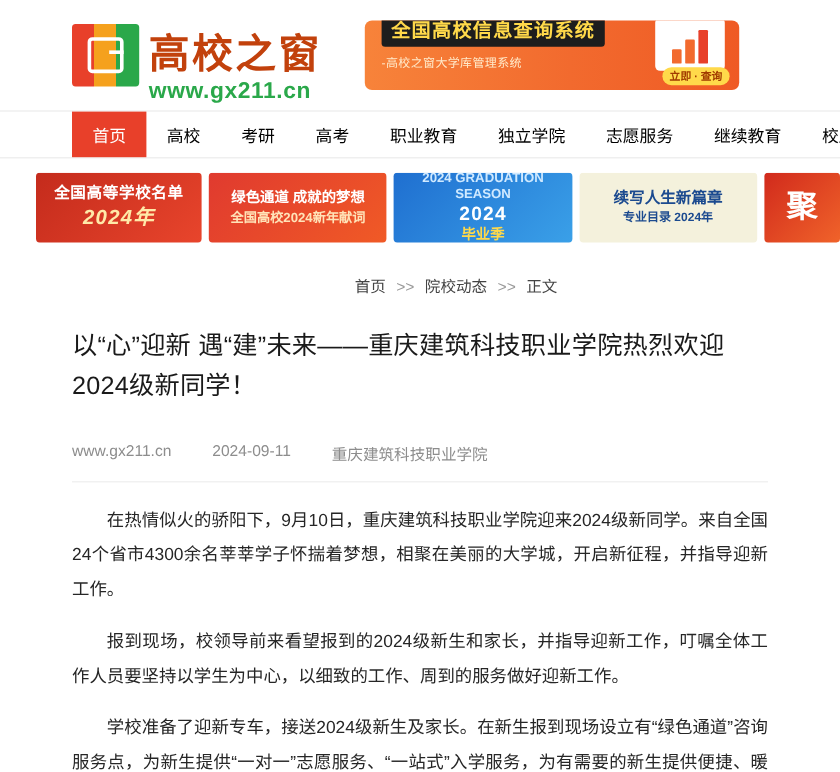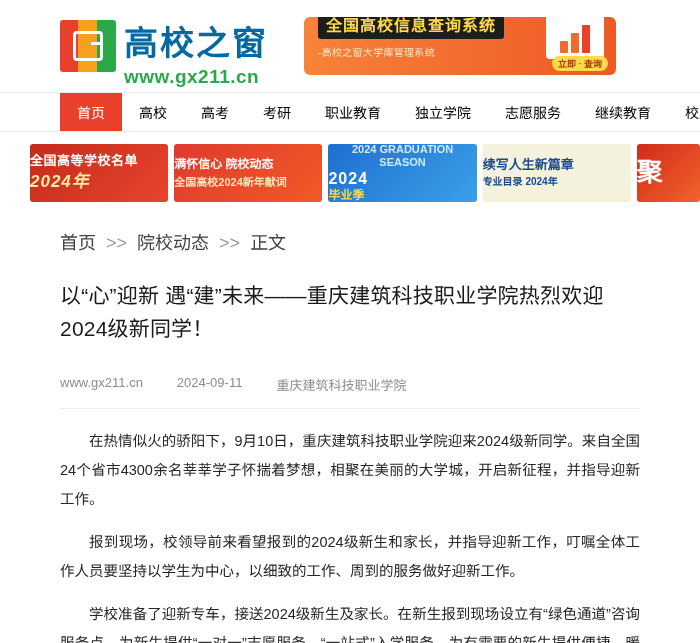--- a/index.html
+++ b/index.html
@@ -34,23 +34,23 @@
     border-radius: 4px;
     position: relative;
   }
   .logo-mark .inner:after {
     content:"";
     position:absolute; right:-3px; top:8px;
     width: 12px; height: 3px; background:#fff;
   }
   .logo-text { line-height: 1; }
   .logo-cn {
-    font-size: 34px; font-weight: bold; color: #0369a1;
+    font-size: 34px; font-weight: bold; color: #c2410c;
     letter-spacing: 2px;
-    font-family: Liberation Mono, monospace;
+    font-family: Liberation Sans, sans-serif;
     margin-top: 22px;
   }
   .logo-url {
     font-size: 19px; color: #2aa84a; font-weight: bold;
     letter-spacing: .5px; margin-top: 4px;
   }
 
   .banner-top {
     margin-left: 36px;
     width: 312px; height: 58px;
@@ -119,21 +119,21 @@
   .adstrip {
     height: 62px;
     margin: 12px 0 0 0;
     padding: 0 0 0 30px;
     display: flex; gap: 6px;
     overflow: hidden;
   }
   .ad {
     height: 58px; border-radius: 3px;
     position: relative; overflow: hidden;
-    display: flex; align-items: flex-start; justify-content: center;
+    display: flex; align-items: center; justify-content: center;
     flex-direction: column;
     color: #fff; font-weight: bold;
     text-align: center;
     line-height: 1.15;
   }
   .ad1 { width: 140px; background: linear-gradient(135deg,#c42b1c,#e8452c); }
   .ad1 .l1 { font-size: 13px; letter-spacing:.5px;}
   .ad1 .l2 { font-size: 17px; color:#ffe9a8; margin-top:3px; letter-spacing:1px;font-style:italic;}
   .ad2 { width: 150px; background: linear-gradient(135deg,#e03a2f,#f05a26); }
   .ad2 .l1 { font-size: 12px; }
@@ -144,22 +144,23 @@
   .ad3 .l3 { font-size: 12px; color:#ffd94a; margin-top:1px;}
   .ad4 { width: 150px; background: #f4f1dc; color:#1b4a8f; }
   .ad4 .l1 { font-size: 13px; }
   .ad4 .l2 { font-size: 10px; margin-top:3px;}
   .ad5 { width: 64px; background: linear-gradient(135deg,#d12a1c,#f0632a); }
   .ad5 .l1 { font-size: 26px; }
 
   
   .crumb {
     margin: 22px 0 0 60px;
-    font-size: 18px;
+    font-size: 13px;
     color: #444;
+    text-align: center;
   }
   .crumb a { color: #444; text-decoration: none; cursor: pointer; }
   .crumb .sep { color: #999; margin: 0 5px; }
 
   
   .article { padding: 0 60px; }
   .title {
     margin: 26px 0 0 0;
     font-size: 21px;
     line-height: 1.55;
@@ -213,37 +214,37 @@
           <i></i>
           <i></i>
         </div>
       <div class="pill">立即 · 查询</div>
     </div>
   </div>
 
   <div class="nav">
     <div class="nav-item active">首页</div>
     <div class="nav-item">高校</div>
+    <div class="nav-item">考研</div>
     <div class="nav-item">高考</div>
-    <div class="nav-item">考研</div>
     <div class="nav-item">职业教育</div>
     <div class="nav-item">独立学院</div>
     <div class="nav-item">志愿服务</div>
     <div class="nav-item">继续教育</div>
     <div class="nav-item">校庆</div>
 
   </div>
 
   <div class="adstrip">
     <div class="ad ad1">
       <div class="l1">全国高等学校名单</div>
       <div class="l2">2024年</div>
     </div>
     <div class="ad ad2">
-      <div class="l1">满怀信心 院校动态</div>
+      <div class="l1">绿色通道 成就的梦想</div>
       <div class="l2">全国高校2024新年献词</div>
     </div>
     <div class="ad ad3">
       <div class="l1">2024 GRADUATION SEASON</div>
       <div class="l2">2024</div>
       <div class="l3">毕业季</div>
     </div>
     <div class="ad ad4">
       <div class="l1">续写人生新篇章</div>
       <div class="l2">专业目录 2024年</div>

